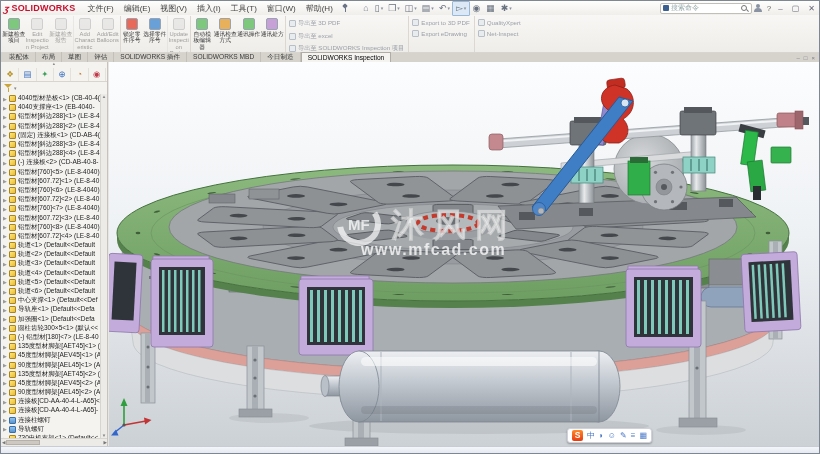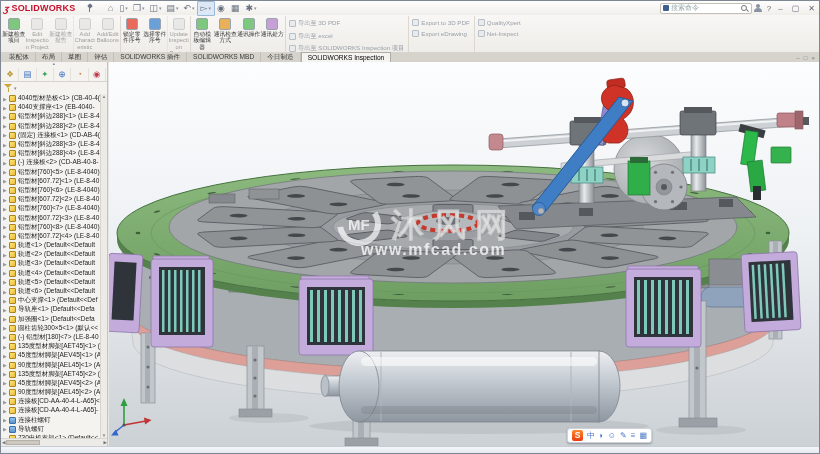--- a/index.html
+++ b/index.html
@@ -76,20 +76,30 @@
 </head>
 <body>
 
 <div class="window">
 
   <div class="titlebar">
     <span class="logo">
         <i>ʒ</i>
         <b>SOLIDWORKS</b>
       </span>
+    <nav class="menus" style="display:flex">
+
+    <span class="menu-item">文件(F)</span>
+        <span class="menu-item">编辑(E)</span>
+        <span class="menu-item">视图(V)</span>
+        <span class="menu-item">插入(I)</span>
+        <span class="menu-item">工具(T)</span>
+        <span class="menu-item">窗口(W)</span>
+        <span class="menu-item">帮助(H)</span>
+      </nav>
     <span class="pin"></span>
     <div class="quickbar">
 
     <span class="qb">
           <i style="font-style:normal">⌂</i>
           <em></em>
         </span>
         <span class="qb">
           <i style="font-style:normal">▯</i>
           <em>▾</em>

